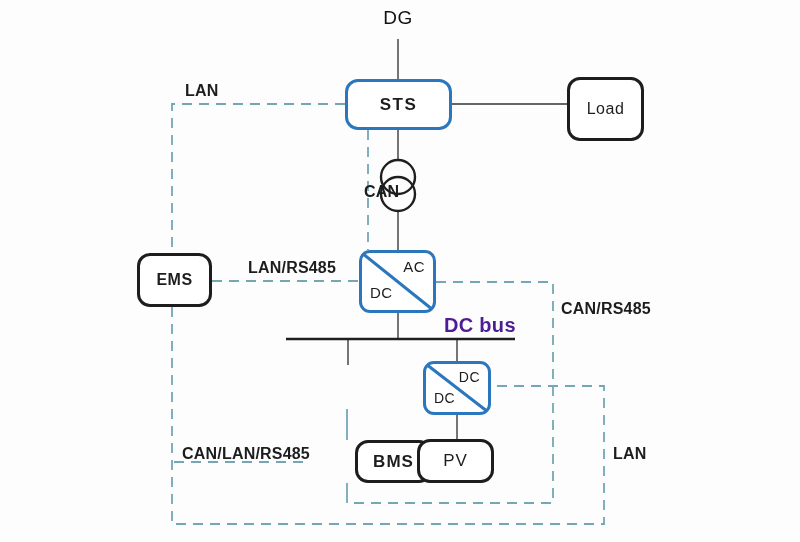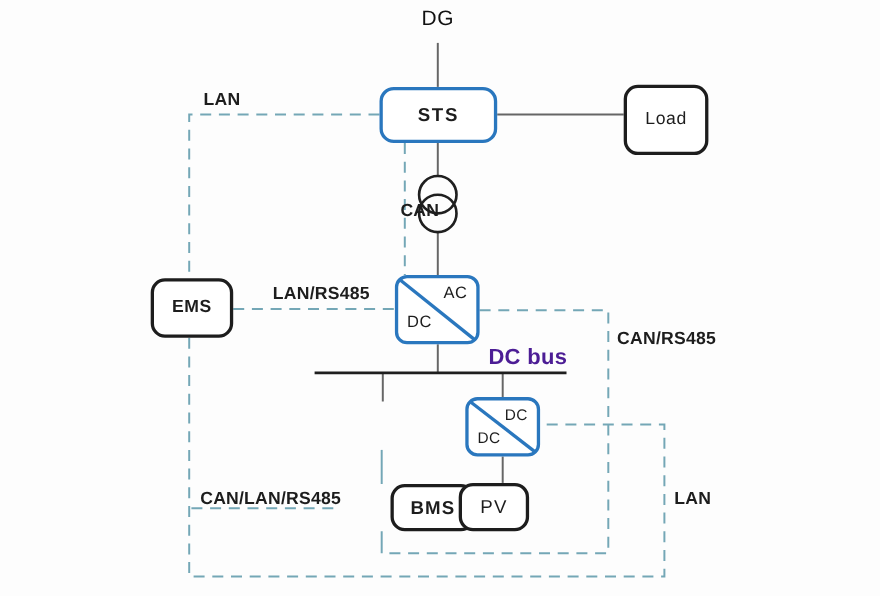--- a/index.html
+++ b/index.html
@@ -137,17 +137,17 @@
       <line class="diag" x1="3" y1="3" x2="97" y2="97"></line>
     </svg>
     <span class="corner-label tr" style="font-size:14px;">DC</span>
     <span class="corner-label bl" style="font-size:14px;bottom:6px;">DC</span>
   </div>
 
   <div class="node device" style="left:308px;top:440px;width:77px;height:43px;font-weight:700;font-size:17px;letter-spacing:1px;margin-left:47px;">
     <span>BMS</span>
   </div>
 
-  <div class="node device" style="left:417px;top:439px;width:64px;height:44px;font-size:17px;letter-spacing:1px;">
+  <div class="node device" style="left:417px;top:439px;width:77px;height:44px;font-size:17px;letter-spacing:1px;">
     <span>PV</span>
   </div>
 
 </div>
 
 </body></html>

